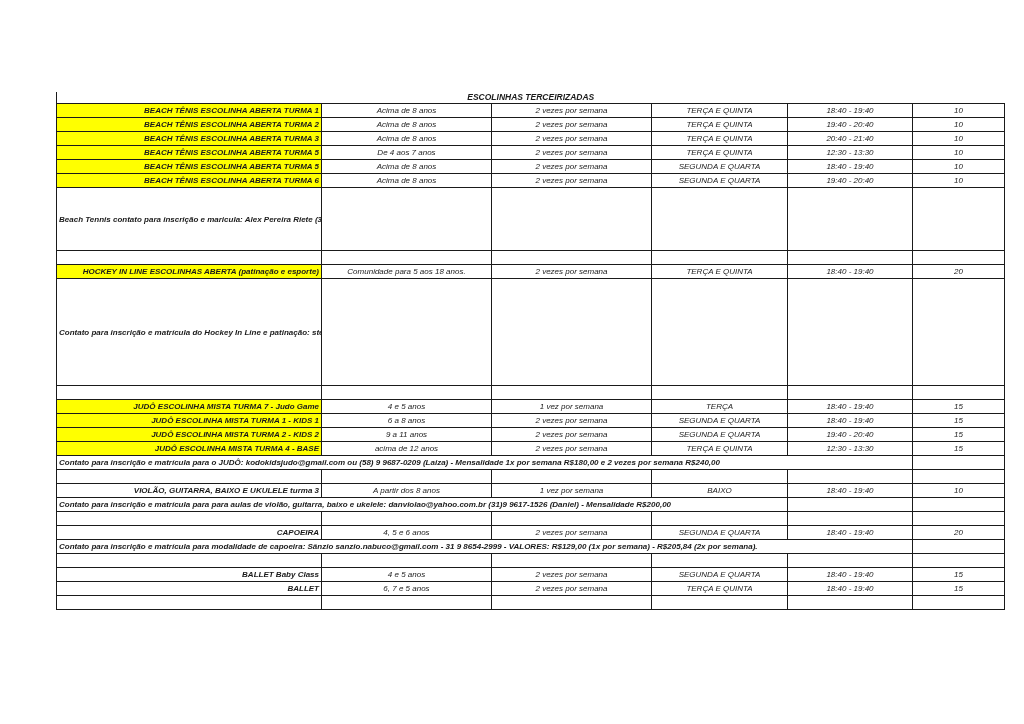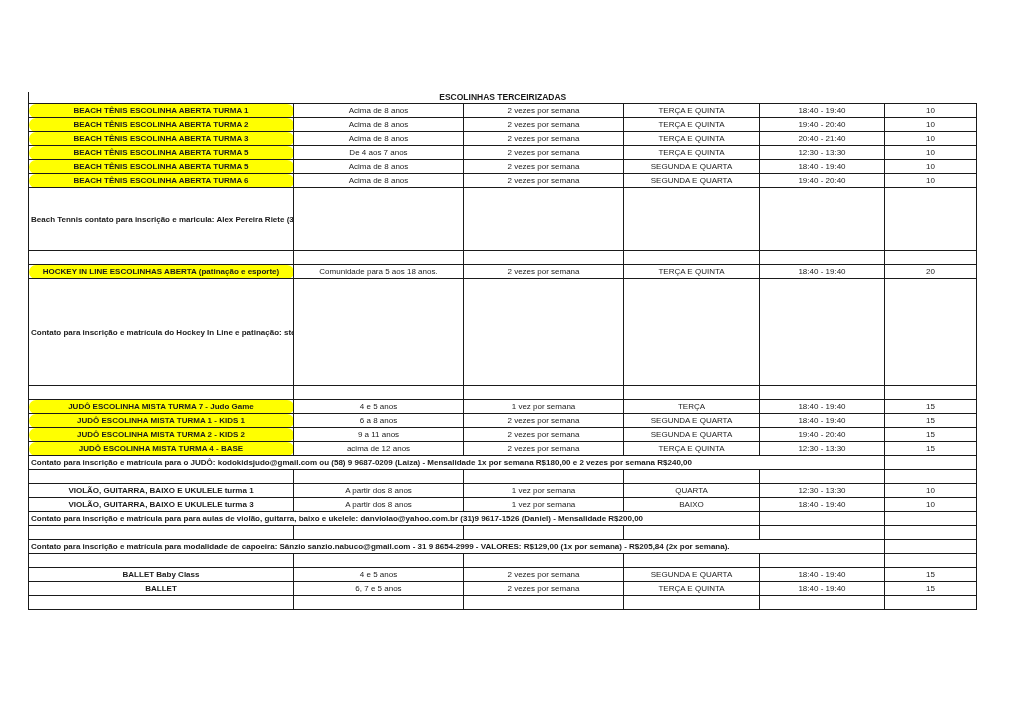--- a/index.html
+++ b/index.html
@@ -5,22 +5,23 @@
   html, body {
     margin: 0;
     padding: 0;
     width: 1024px;
     height: 724px;
     background: #ffffff;
     font-family: "Liberation Sans", sans-serif;
   }
   .sheet {
     position: absolute;
-    left: 28px;
+    left: 56px;
     top: 92px;
+    font-style: italic;
   }
   table.grid {
     border-collapse: collapse;
     table-layout: fixed;
     width: 948px;
   }
   table.grid td {
     border: 1px solid #1a1a1a;
     font-size: 8px;
     line-height: 11px;
@@ -34,22 +35,21 @@
   tr.title-row td {
     border: none;
     border-left: 1px solid #1a1a1a;
     font-weight: bold;
     text-align: center;
     font-size: 8.5px;
     height: 11px;
   }
   td.name {
     font-weight: bold;
-    text-align: center;
-    border-radius: 7px;
+    text-align: right;
   }
   td.hl {
     background: #ffff00;
     color: #ff0000;
   }
   td.val {
     text-align: center;
   }
   td.contact-block {
     color: #ff0000;
@@ -224,28 +224,20 @@
       <tr class="spacer">
         <td></td>
           <td></td>
           <td></td>
           <td></td>
           <td></td>
           <td></td>
       </tr>
 
       <tr>
-        <td class="name">VIOLÃO, GUITARRA, BAIXO E UKULELE turma 1</td>
-        <td class="val">A partir dos 8 anos</td>
-        <td class="val">1 vez por semana</td>
-        <td class="val">QUARTA</td>
-        <td class="val">12:30 - 13:30</td>
-        <td class="val">10</td>
-      </tr>
-      <tr>
         <td class="name">VIOLÃO, GUITARRA, BAIXO E UKULELE turma 3</td>
         <td class="val">A partir dos 8 anos</td>
         <td class="val">1 vez por semana</td>
         <td class="val">BAIXO</td>
         <td class="val">18:40 - 19:40</td>
         <td class="val">10</td>
       </tr>
 
       <tr>
         <td class="contact-line" colspan="4">Contato para inscrição e matrícula para para aulas de violão, guitarra, baixo e ukelele: danviolao@yahoo.com.br (31)9 9617-1526 (Daniel) - Mensalidade R$200,00</td>
@@ -255,20 +247,28 @@
 
       <tr class="spacer">
         <td></td>
           <td></td>
           <td></td>
           <td></td>
           <td></td>
           <td></td>
       </tr>
 
+      <tr>
+        <td class="name">CAPOEIRA</td>
+        <td class="val">4, 5 e 6 anos</td>
+        <td class="val">2 vezes por semana</td>
+        <td class="val">SEGUNDA E QUARTA</td>
+        <td class="val">18:40 - 19:40</td>
+        <td class="val">20</td>
+      </tr>
 
       <tr>
         <td class="contact-line" colspan="5">Contato para inscrição e matrícula para modalidade de capoeira: Sânzio sanzio.nabuco@gmail.com - 31 9 8654-2999 - VALORES: R$129,00 (1x por semana) - R$205,84 (2x por semana).</td>
         <td></td>
       </tr>
 
       <tr class="spacer">
         <td></td>
           <td></td>
           <td></td>

